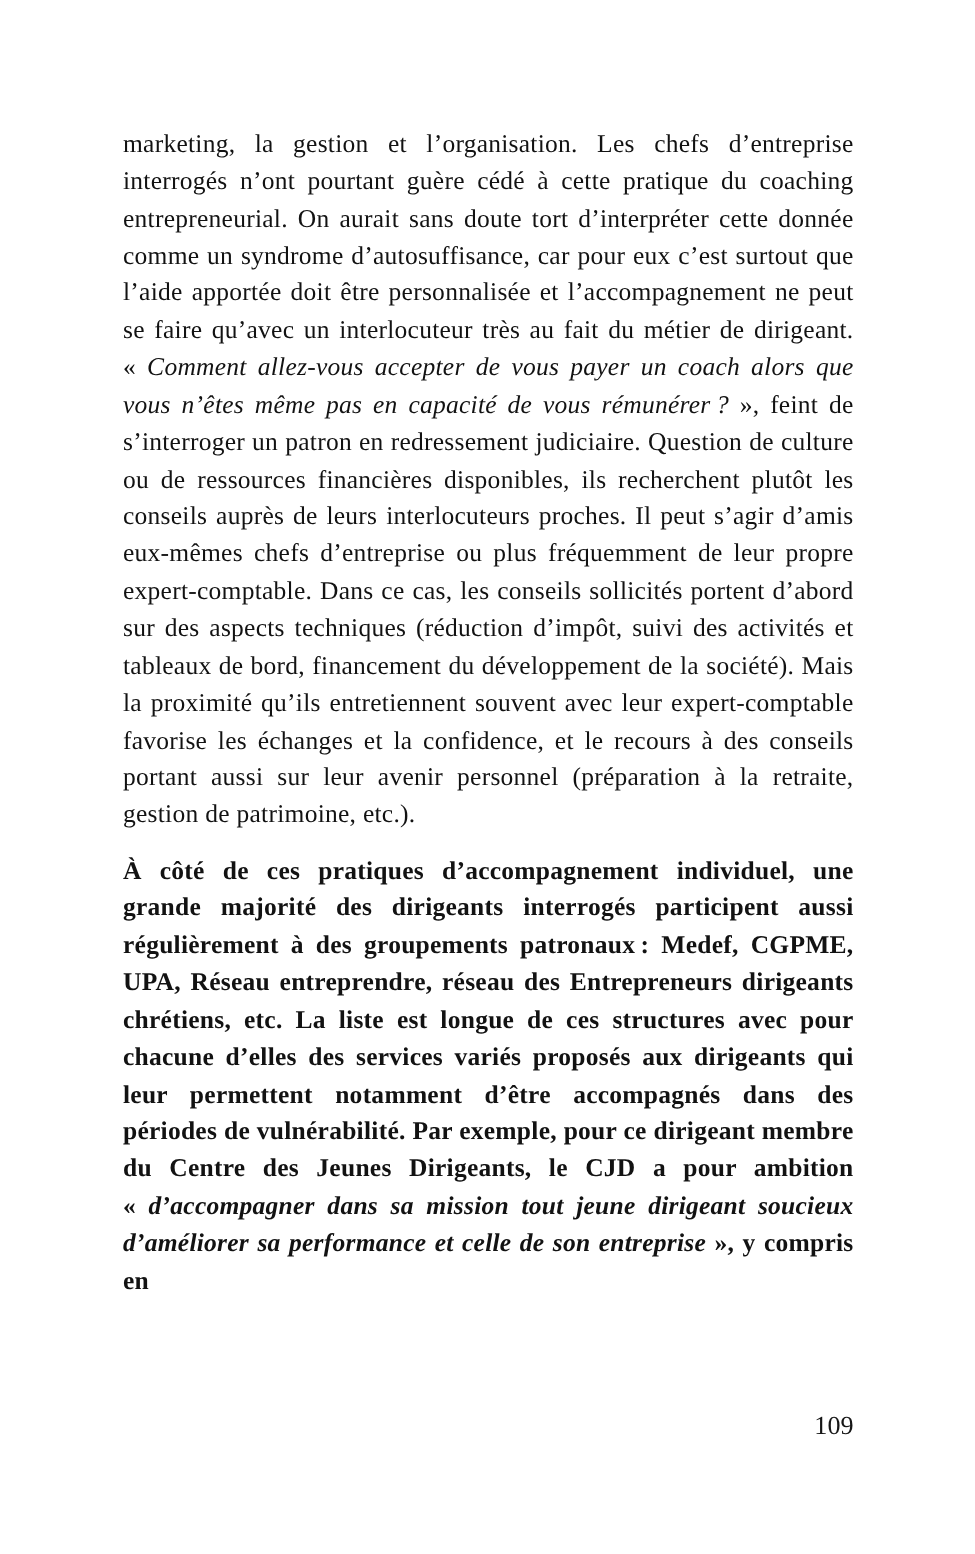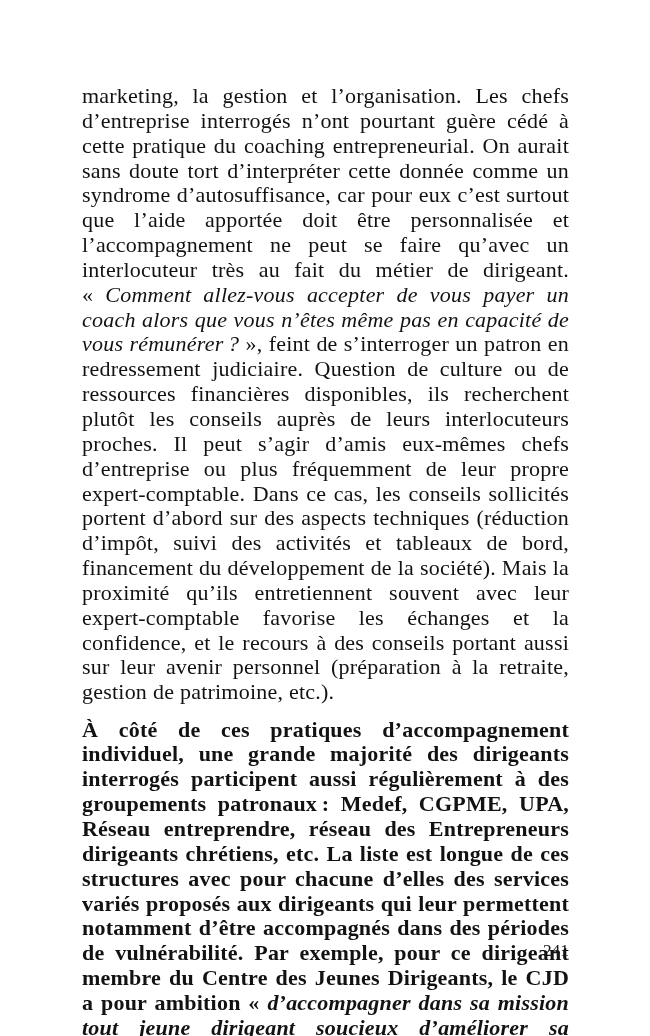--- a/index.html
+++ b/index.html
@@ -26,21 +26,21 @@
 
   .text-column {
     position: absolute;
     left: 82px;
     top: 84px;
     width: 487px;
   }
 
   .para {
     margin: 0;
-    font-size: 22px;
+    font-size: 17px;
     line-height: 24.85px;
     text-align: justify;
     text-justify: inter-word;
     letter-spacing: 0.01em;
     word-spacing: 0.005em;
     hyphens: none;
     color: #121212;
   }
 
   .para + .para {
@@ -67,15 +67,15 @@
 </head>
 <body>
 
 <div class="page">
 
   <div class="text-column">
     <p class="para"><span>marketing, la gestion et l’organisation. Les chefs d’entreprise interrogés n’ont pourtant guère cédé à cette pratique du coaching entrepreneurial. On aurait sans doute tort d’interpréter cette donnée comme un syndrome d’autosuffisance, car pour eux c’est surtout que l’aide apportée doit être personnalisée et l’accompagnement ne peut se faire qu’avec un interlocuteur très au fait du métier de dirigeant. «&nbsp;</span><span class="q">Comment allez-vous accepter de vous payer un coach alors que vous n’êtes même pas en capacité de vous rémunérer ?</span><span>&nbsp;», feint de s’interroger un patron en redressement judiciaire. Question de culture ou de ressources financières disponibles, ils recherchent plutôt les conseils auprès de leurs interlocuteurs proches. Il peut s’agir d’amis eux-mêmes chefs d’entreprise ou plus fréquemment de leur propre expert-comptable. Dans ce cas, les conseils sollicités portent d’abord sur des aspects techniques (réduction d’impôt, suivi des activités et tableaux de bord, financement du développement de la société). Mais la proximité qu’ils entretiennent souvent avec leur expert-comptable favorise les échanges et la confidence, et le recours à des conseils portant aussi sur leur avenir personnel (préparation à la retraite, gestion de patrimoine, etc.).</span></p>
     <p class="para"><span>À côté de ces pratiques d’accompagnement individuel, une grande majorité des dirigeants interrogés participent aussi régulièrement à des groupements patronaux : Medef, CGPME, UPA, Réseau entreprendre, réseau des Entrepreneurs dirigeants chrétiens, etc. La liste est longue de ces structures avec pour chacune d’elles des services variés proposés aux dirigeants qui leur permettent notamment d’être accompagnés dans des périodes de vulnérabilité. Par exemple, pour ce dirigeant membre du Centre des Jeunes Dirigeants, le CJD a pour ambition «&nbsp;</span><span class="q">d’accompagner dans sa mission tout jeune dirigeant soucieux d’améliorer sa performance et celle de son entreprise</span><span>&nbsp;», y compris en</span></p>
   </div>
 
-  <div class="folio">241</div>
+  <div class="folio">109</div>
 
 </div>
 
 </body></html>

